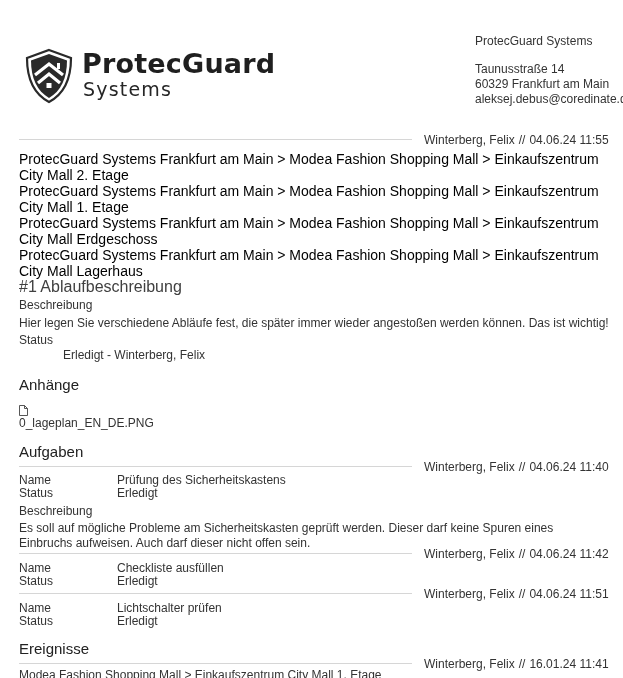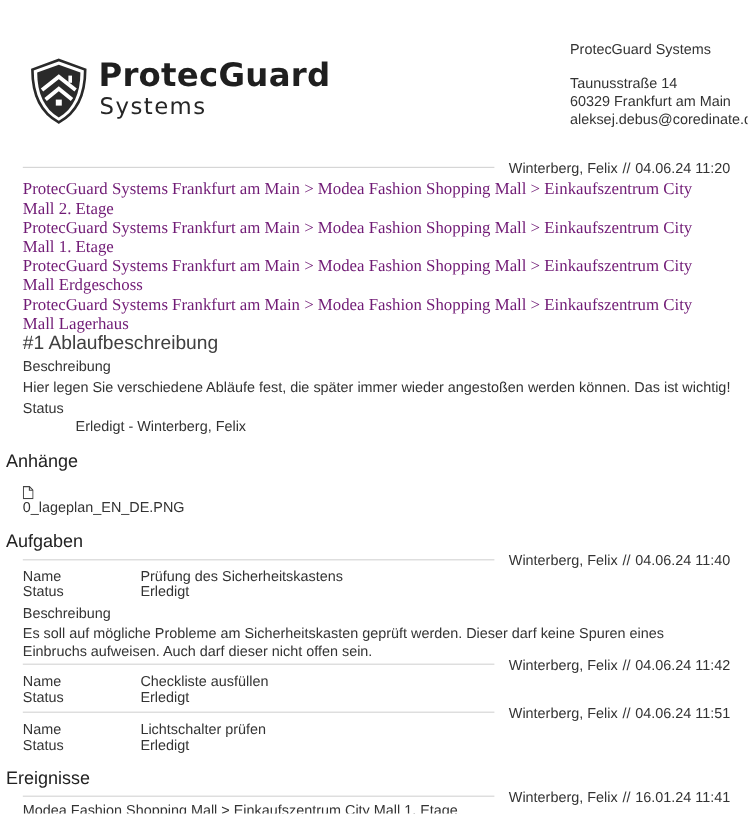--- a/index.html
+++ b/index.html
@@ -12,28 +12,28 @@
   .logo-sub { position: absolute; left: 59px; top: 30px; font-family: "DejaVu Sans", sans-serif; font-size: 19px; letter-spacing: 1.2px; color: #262626; line-height: 22px; }
 
   .company { position: absolute; left: 455px; top: 34px; font-size: 12px; line-height: 15px; color: #333; margin-left: 20px; }
   .company .name { margin-bottom: 13px; }
 
   .meta-row { position: absolute; left: 19px; right: 0; height: 16px; }
   .meta-row .rule { position: absolute; left: 0; width: 393px; top: 7px; border-top: 1px solid #d6d6d6; }
   .meta-row .meta { position: absolute; left: 405px; top: 0; font-size: 12px; line-height: 16px; color: #333; white-space: nowrap; }
   .meta .sep { margin: 0 4px; }
 
-  .paths { position: absolute; left: 19px; top: 151px; width: 585px; font-size: 14px; line-height: 16px; color: #701a75; font-family: Liberation Serif, serif; }
+  .paths { position: absolute; left: 19px; top: 151px; width: 585px; font-size: 14px; line-height: 16px; color: #000000; }
 
   .h-main { position: absolute; left: 19px; top: 277px; font-size: 16px; line-height: 20px; color: #404040; }
   .label { font-size: 12px; color: #333; line-height: 15px; }
   .text { font-size: 12px; color: #333; line-height: 15px; }
   .abs { position: absolute; left: 19px; }
 
-  .h-sec { position: absolute; left: 5px; font-size: 15px; line-height: 18px; color: #222; }
+  .h-sec { position: absolute; left: 19px; font-size: 15px; line-height: 18px; color: #222; }
 
   .file-icon { position: absolute; left: 19px; top: 405px; width: 9px; height: 11px; }
   .file-name { position: absolute; left: 19px; top: 416px; font-size: 12px; line-height: 15px; color: #333; }
 
   .kv { position: absolute; left: 19px; font-size: 12px; line-height: 13px; color: #333; }
   .kv .k { display: inline-block; width: 98px; }
   .desc-text { position: absolute; left: 19px; width: 590px; font-size: 12px; line-height: 15px; color: #333; }
 
   .event-line { position: absolute; left: 19px; top: 668px; font-size: 12px; line-height: 15px; color: #333; white-space: nowrap; }
 </style>
@@ -56,21 +56,21 @@
 <div class="company">
   <div class="name">ProtecGuard Systems</div>
   <div>Taunusstraße 14</div>
   <div>60329 Frankfurt am Main</div>
   <div>aleksej.debus@coredinate.de</div>
 </div>
 
 <div class="meta-row" style="top:132px;">
   <div class="rule"></div>
   <div class="meta">
-    <span>Winterberg, Felix</span><span class="sep">//</span><span>04.06.24 11:20</span>
+    <span>Winterberg, Felix</span><span class="sep">//</span><span>04.06.24 11:55</span>
   </div>
 </div>
 
 <div class="paths">
   <div>ProtecGuard Systems Frankfurt am Main &gt; Modea Fashion Shopping Mall &gt; Einkaufszentrum City Mall 2. Etage</div>
   <div>ProtecGuard Systems Frankfurt am Main &gt; Modea Fashion Shopping Mall &gt; Einkaufszentrum City Mall 1. Etage</div>
   <div>ProtecGuard Systems Frankfurt am Main &gt; Modea Fashion Shopping Mall &gt; Einkaufszentrum City Mall Erdgeschoss</div>
   <div>ProtecGuard Systems Frankfurt am Main &gt; Modea Fashion Shopping Mall &gt; Einkaufszentrum City Mall Lagerhaus</div>
 </div>
 

